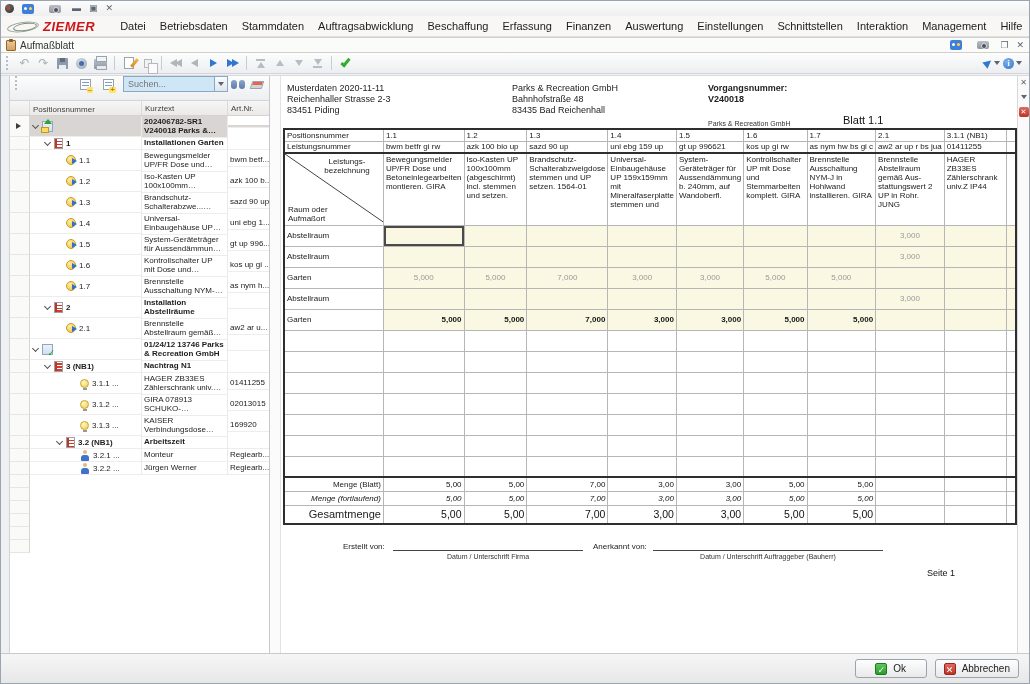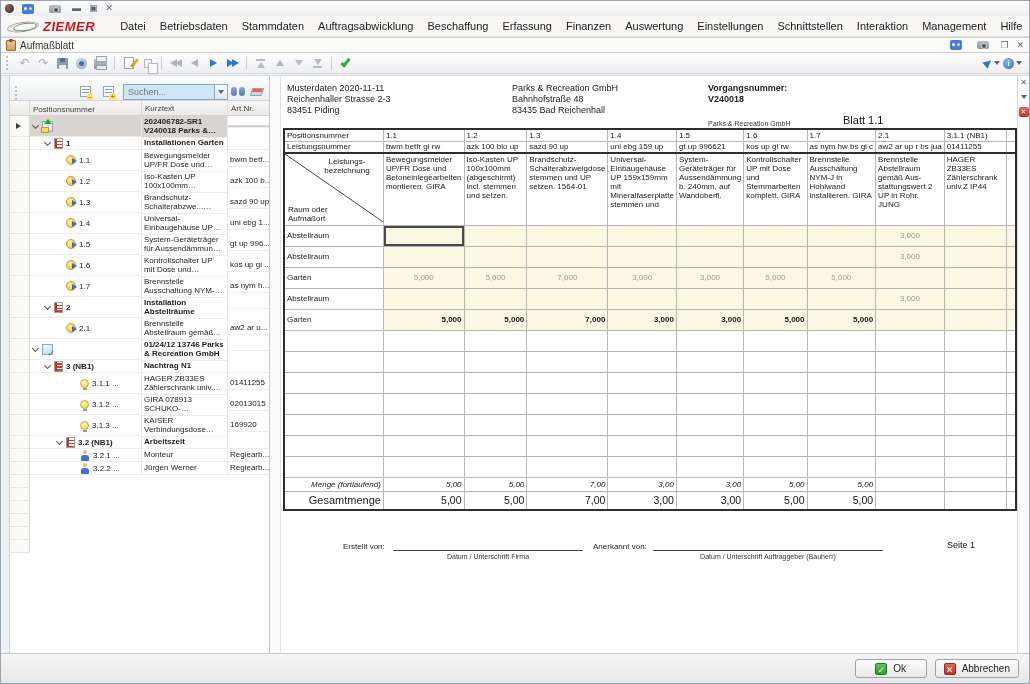--- a/index.html
+++ b/index.html
@@ -64,21 +64,21 @@
   .tb-right { margin-left:auto; display:flex; align-items:center; gap:2px; padding-right:4px;}
   .ic-jump { width:0; height:0; border-left:8px solid #2f78cf; border-top:4px solid transparent; border-bottom:4px solid transparent; transform:rotate(-40deg); }
   .ic-info { width:11px; height:11px; border-radius:50%; background:radial-gradient(circle at 35% 30%, #7db0ea, #2f78cf); color:#fff; font-size:8px; font-weight:bold; text-align:center; line-height:11px; font-family:"Liberation Serif",serif; }
   .caret-d { width:0; height:0; border-top:4px solid #5a6572; border-left:3px solid transparent; border-right:3px solid transparent; margin-left:2px;}
 
   
   .main { position:absolute; top:74px; left:0; right:0; bottom:30px; display:flex; background:#fff; border-top:1px solid #d7dade; }
   .left-edge { width:9px; background:#eef0f2; border-right:1px solid #cfd3d7; flex:none;}
 
   .tree-panel { width:260px; flex:none; display:flex; flex-direction:column; border-right:1px solid #c5c8cc; background:#fff; }
-  .search-row { height:25px; display:flex; align-items:flex-end; background:linear-gradient(#fdfdfd,#eceef1); border-bottom:1px solid #d2d5da; padding:0 3px; }
+  .search-row { height:25px; display:flex; align-items:flex-start; background:linear-gradient(#fdfdfd,#eceef1); border-bottom:1px solid #d2d5da; padding:0 3px; }
   .tree-tools { margin-left:auto; display:flex; align-items:center; gap:4px; }
   .ic-treebox { width:11px; height:11px; background:#fff; border:1px solid #9aa2ab; position:relative; }
   .ic-treebox::before { content:""; position:absolute; left:1px; top:2px; width:7px; height:1px; background:#7b9ccd; box-shadow:0 3px 0 #7b9ccd; }
   .ic-treebox::after { content:"+"; position:absolute; right:-3px; bottom:-4px; font-size:8px; font-weight:bold; color:#b58f00; background:#ffe36e; line-height:6px; border-radius:1px; padding:0 1px;}
   .ic-treebox.minus::after { content:"–"; }
   .search-input { width:92px; height:16px; background:#cfe6f7; border:1px solid #8aa8c0; font-size:9px; color:#8b97a3; padding:0 4px; margin-left:5px; font-family:"Liberation Sans",sans-serif; }
   .dd-btn { width:13px; height:16px; border:1px solid #8aa8c0; border-left:none; background:linear-gradient(#fafcfe,#dde6ee); display:flex; align-items:center; justify-content:center; }
   .ic-binoc { width:14px; height:10px; position:relative; }
   .ic-binoc::before, .ic-binoc::after { content:""; position:absolute; top:0; width:6px; height:9px; background:linear-gradient(#8da6c9,#5c7bab); border-radius:3px; }
   .ic-binoc::before{ left:0; } .ic-binoc::after{ right:0; }
@@ -786,20 +786,33 @@
               <td></td>
               <td></td>
               <td></td>
               <td></td>
               <td></td>
               <td></td>
               <td></td>
               <td></td>
             </tr>
 
+          <tr class="trow1">
+            <td class="lab tl">Menge (Blatt)</td>
+            <td class="tv">5,00</td>
+            <td class="tv">5,00</td>
+            <td class="tv">7,00</td>
+            <td class="tv">3,00</td>
+            <td class="tv">3,00</td>
+            <td class="tv">5,00</td>
+            <td class="tv">5,00</td>
+            <td class="tv"></td>
+            <td class="tv"></td>
+            <td></td>
+          </tr>
           <tr class="trow2">
             <td class="lab tl">Menge (fortlaufend)</td>
             <td class="tv">5,00</td>
             <td class="tv">5,00</td>
             <td class="tv">7,00</td>
             <td class="tv">3,00</td>
             <td class="tv">3,00</td>
             <td class="tv">5,00</td>
             <td class="tv">5,00</td>
             <td class="tv"></td>
@@ -821,21 +834,21 @@
           </tr>
         </tbody>
       </table>
 
       <span class="sig-label" style="left:62px; top:466px;">Erstellt von:</span>
       <span class="sig-line" style="left:112px; top:474px; width:190px;"></span>
       <span class="sig-cap" style="left:112px; top:477px; width:190px;">Datum / Unterschrift Firma</span>
       <span class="sig-label" style="left:312px; top:466px;">Anerkannt von:</span>
       <span class="sig-line" style="left:372px; top:474px; width:230px;"></span>
       <span class="sig-cap" style="left:372px; top:477px; width:230px;">Datum / Unterschrift Auftraggeber (Bauherr)</span>
-      <span class="seite" style="left:646px; top:464px;margin-left:20px;">Seite 1</span>
+      <span class="seite" style="left:646px; top:492px;">Seite 1</span>
     </div>
 
     <div class="right-strip">
       <span class="rs-x">✕</span>
       <span class="rs-caret"></span>
       <span class="rs-red">✕</span>
     </div>
   </div>
 
   <div class="bottombar">

